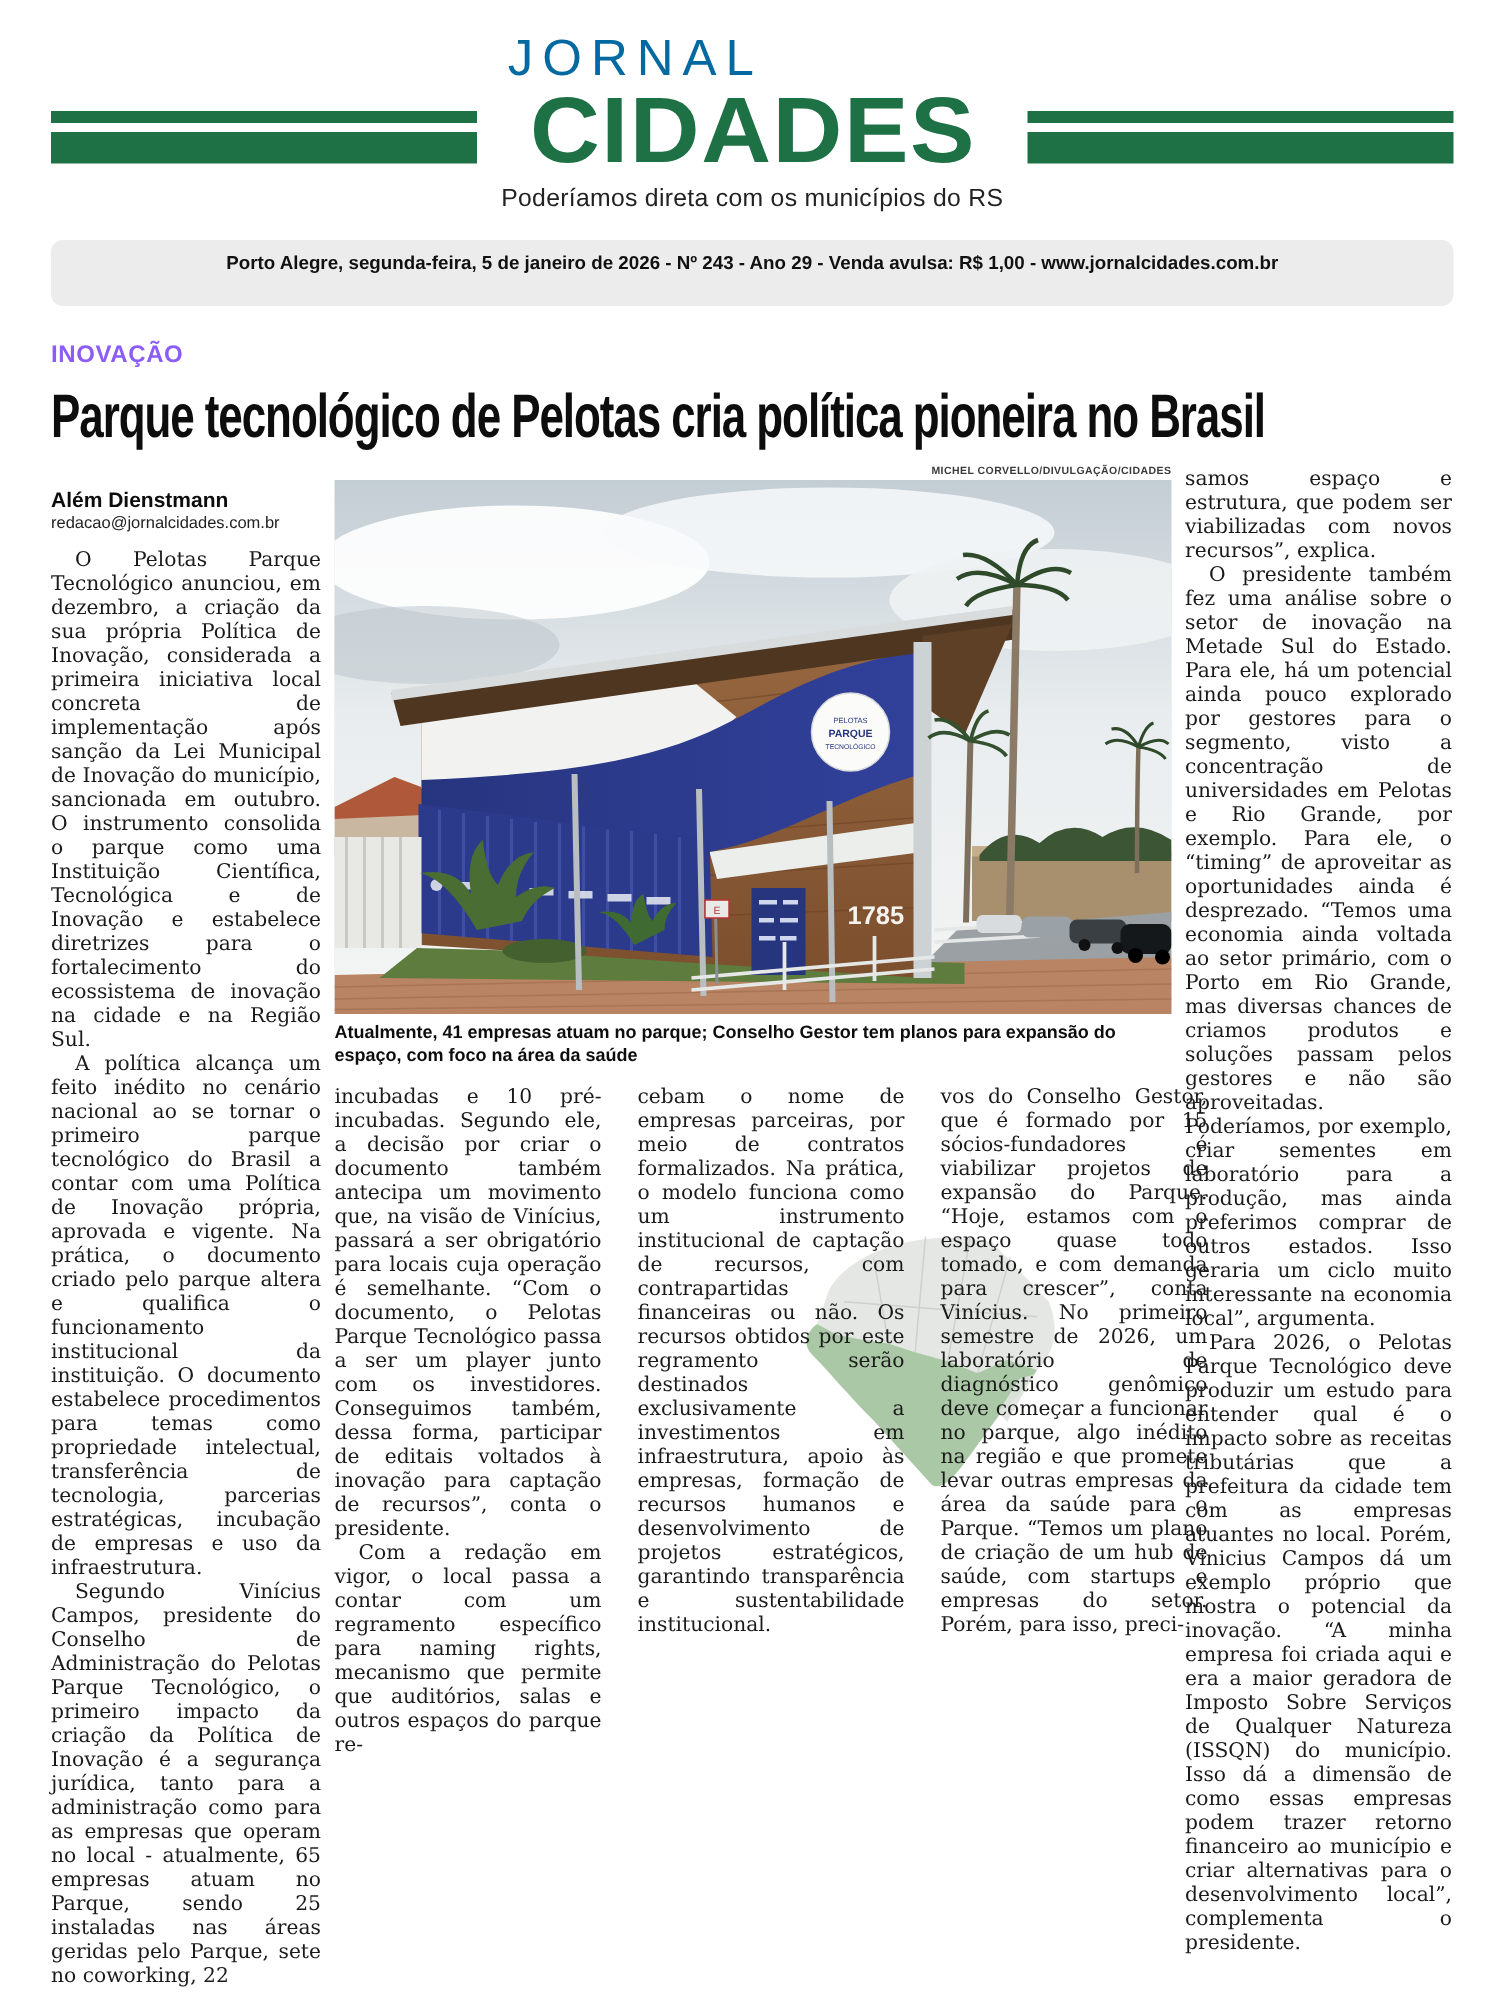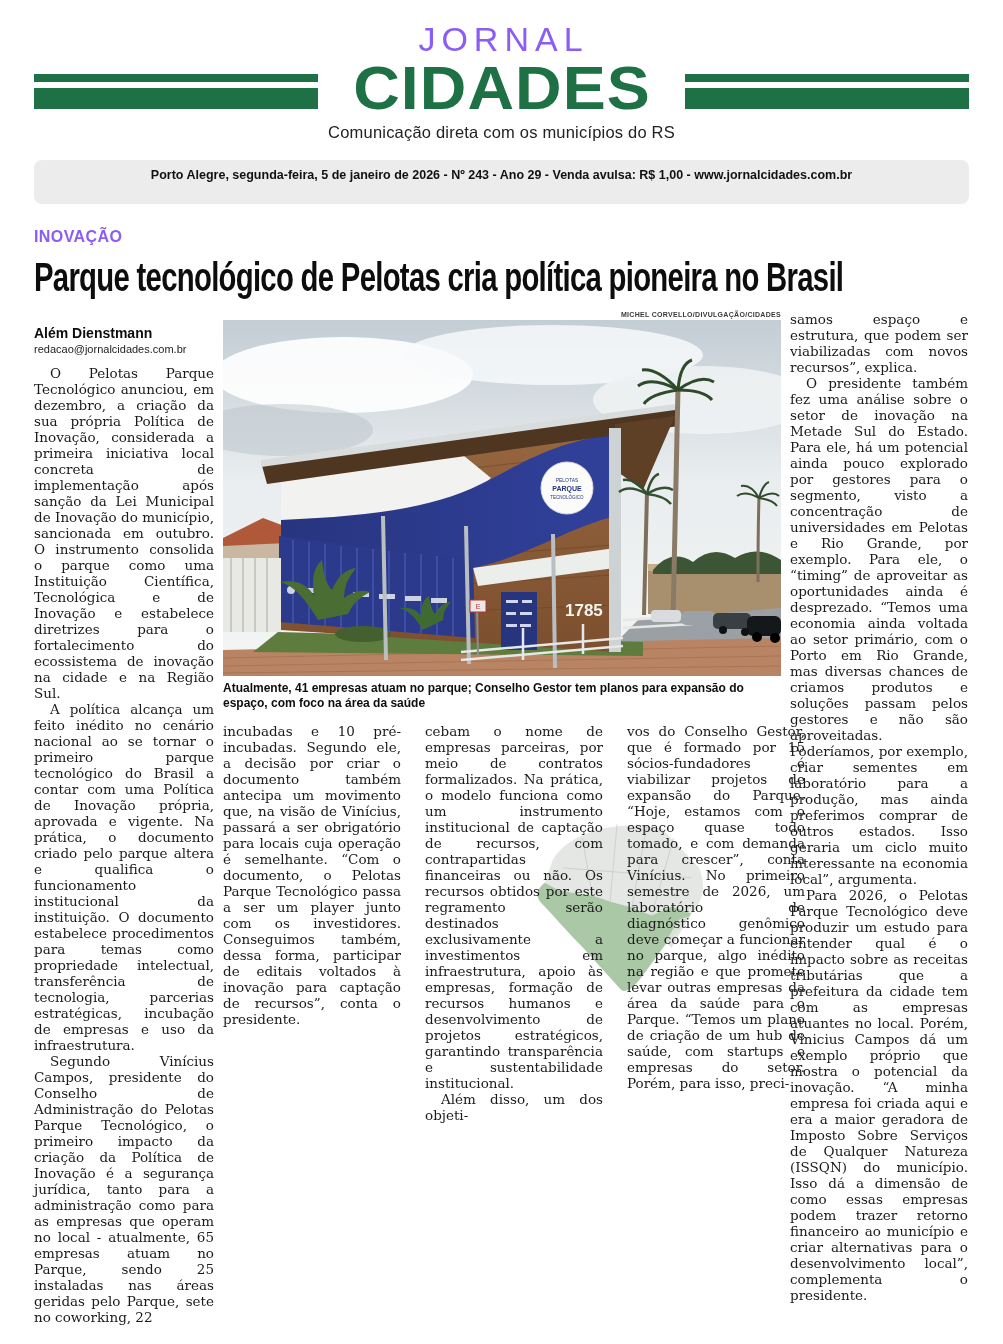--- a/index.html
+++ b/index.html
@@ -5,21 +5,21 @@
   html,body{margin:0;padding:0;background:#fff;}
   .page{position:relative;width:1003px;height:1344px;background:#fff;overflow:hidden;
         font-family:"Liberation Sans",sans-serif;color:#1b1b1b;box-sizing:border-box;padding:0 34px;}
   
   .masthead{position:relative;text-align:center;padding-top:22px;height:126px;}
   .bargroup{position:absolute;top:74px;width:284px;}
   .bargroup.left{left:0;}
   .bargroup.right{right:0;}
   .bar-thin{height:8px;background:#1e7145;margin-bottom:6px;}
   .bar-thick{height:21px;background:#1e7145;}
-  .logo-top{font-size:34px;font-weight:500;color:#8b5cf6;letter-spacing:6px;line-height:1;text-align:center;
+  .logo-top{font-size:34px;font-weight:500;color:#0369a1;letter-spacing:6px;line-height:1;text-align:left;
             width:330px;margin:0 auto;padding-left:4px;}
   .logo-main{font-size:62px;font-weight:800;color:#1e7145;letter-spacing:1px;line-height:1.02;
              width:330px;margin:0 auto;text-align:center;transform:scaleX(1.04);transform-origin:center;}
   .tagline{font-size:16.5px;font-weight:500;color:#222;margin-top:4px;letter-spacing:0.2px;}
   .datebar{margin-top:12px;height:44px;line-height:30px;background:#ececec;border-radius:8px;
            text-align:center;font-size:12.5px;font-weight:700;color:#111;}
   
   .kicker{font-size:16px;font-weight:800;color:#8b5cf6;letter-spacing:0.4px;margin-top:24px;}
   .headline1{font-size:41px;font-weight:700;color:#0d0d0d;white-space:nowrap;letter-spacing:-1px;
              transform:scaleX(0.715);transform-origin:left center;margin-top:10px;line-height:1.05;}
@@ -47,21 +47,21 @@
     <div class="bargroup left">
       <div class="bar-thin"></div>
       <div class="bar-thick"></div>
     </div>
     <div class="bargroup right">
       <div class="bar-thin"></div>
       <div class="bar-thick"></div>
     </div>
     <div class="logo-top">JORNAL</div>
     <div class="logo-main">CIDADES</div>
-    <div class="tagline">Comunicação direta com os municípios do RS</div>
+    <div class="tagline">Poderíamos direta com os municípios do RS</div>
   </div>
   <div class="datebar">Porto Alegre, segunda-feira, 5 de janeiro de 2026 - Nº 243 - Ano 29 - Venda avulsa: R$ 1,00 - www.jornalcidades.com.br</div>
 
   <div class="kicker">INOVAÇÃO</div>
   <div class="headline1">Parque tecnológico de Pelotas cria política pioneira no Brasil</div>
 
   <div class="art1-grid">
 
     <div class="serif">
       <div class="byline">Além Dienstmann</div>
@@ -265,24 +265,24 @@
           <g stroke="#c7ccc7" stroke-width="1" opacity="0.8">
             <path d="M60,30 L70,88"></path>
               <path d="M95,16 L88,94"></path>
               <path d="M125,17 L110,100"></path>
               <path d="M152,30 L130,108"></path>
             <path d="M40,60 L170,70" fill="none"></path>
           </g>
         </svg>
         <div class="tcol">
           <p class="noindent">incubadas e 10 pré-incubadas. Segundo ele, a decisão por criar o documento também antecipa um movimento que, na visão de Vinícius, passará a ser obrigatório para locais cuja operação é semelhante. “Com o documento, o Pelotas Parque Tecnológico passa a ser um player junto com os investidores. Conseguimos também, dessa forma, participar de editais voltados à inovação para captação de recursos”, conta o presidente.</p>
+          <p>Com a redação em vigor, o local passa a contar com um regramento específico para naming rights, mecanismo que permite que auditórios, salas e outros espaços do parque re-</p>
         </div>
         <div class="tcol">
           <p class="noindent">cebam o nome de empresas parceiras, por meio de contratos formalizados. Na prática, o modelo funciona como um instrumento institucional de captação de recursos, com contrapartidas financeiras ou não. Os recursos obtidos por este regramento serão destinados exclusivamente a investimentos em infraestrutura, apoio às empresas, formação de recursos humanos e desenvolvimento de projetos estratégicos, garantindo transparência e sustentabilidade institucional.</p>
-          <p>Além disso, um dos objeti-</p>
         </div>
         <div class="tcol">
           <p class="noindent">vos do Conselho Gestor, que é formado por 15 sócios-fundadores é viabilizar projetos de expansão do Parque. “Hoje, estamos com o espaço quase todo tomado, e com demanda para crescer”, conta Vinícius. No primeiro semestre de 2026, um laboratório de diagnóstico genômico deve começar a funcionar no parque, algo inédito na região e que promete levar outras empresas da área da saúde para o Parque. “Temos um plano de criação de um hub de saúde, com startups e empresas do setor. Porém, para isso, preci-</p>
         </div>
       </div>
     </div>
 
     <div class="serif">
       <p class="noindent">samos espaço e estrutura, que podem ser viabilizadas com novos recursos”, explica.</p>
       <p>O presidente também fez uma análise sobre o setor de inovação na Metade Sul do Estado. Para ele, há um potencial ainda pouco explorado por gestores para o segmento, visto a concentração de universidades em Pelotas e Rio Grande, por exemplo. Para ele, o “timing” de aproveitar as oportunidades ainda é desprezado. “Temos uma economia ainda voltada ao setor primário, com o Porto em Rio Grande, mas diversas chances de criamos produtos e soluções passam pelos gestores e não são aproveitadas. Poderíamos, por exemplo, criar sementes em laboratório para a produção, mas ainda preferimos comprar de outros estados. Isso geraria um ciclo muito interessante na economia local”, argumenta.</p>

